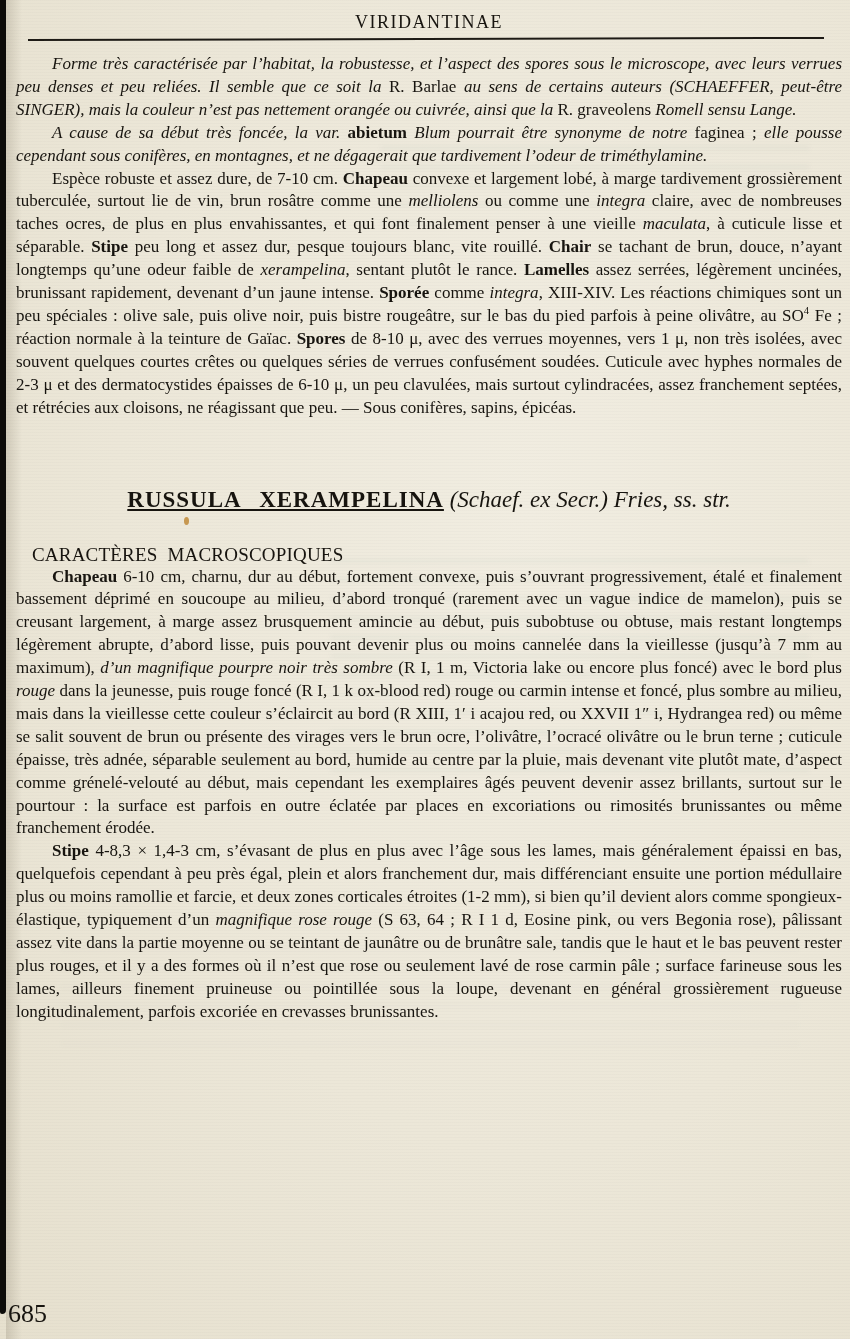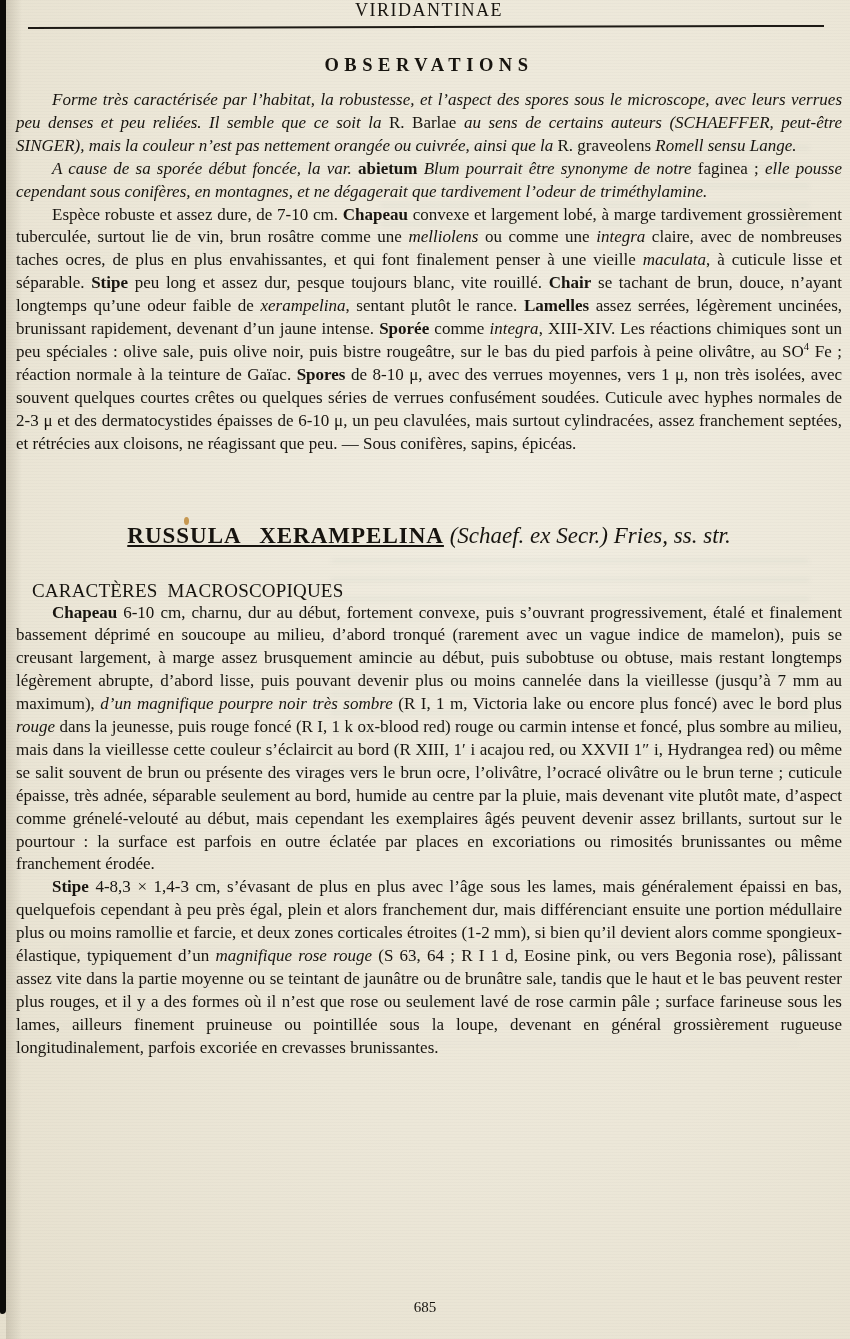--- a/index.html
+++ b/index.html
@@ -34,20 +34,21 @@
   .bleed.b2 { left: 330px; top: 556px; width: 480px; height: 230px; }
   .bleed.b3 { left: 60px; top: 940px; width: 740px; height: 120px; opacity: 0.3; }
   .ink-speck {
     position: absolute; left: 184px; top: 517px; width: 5px; height: 8px;
     background: #c08a38; border-radius: 50%; opacity: 0.85;
   }
 
   .content { position: relative; padding: 0 8px 0 16px; }
 
   .running-head {
+    padding-top: 12px;
     text-align: center;
     font-size: 18px;
     letter-spacing: 1.5px;
     word-spacing: 2px;
   }
   .header-rule {
     margin: 5px 0 0 12px;
     width: 796px;
     height: 0;
     border-top: 2.5px solid #1d1a15;
@@ -100,47 +101,47 @@
     font-weight: normal;
     font-size: 19px;
     letter-spacing: 0.2px;
     word-spacing: 5px;
   }
   .p-chapeau { margin-top: 13px; }
 
   .page-number {
     position: absolute;
     left: 0; right: 0; top: 1299px;
-    text-align: center;
-    font-size: 15px;
+    text-align: left;
+    font-size: 26px;
+    padding-left: 8px;
   }
 </style>
 </head>
 <body>
 
 <div class="page">
 
   <div class="scan-edge"></div>
   <div class="scan-shadow"></div>
   <div class="bleed b1"></div>
   <div class="bleed b2"></div>
   <div class="bleed b3"></div>
   <div class="ink-speck"></div>
 
   <div class="content">
 
     <div class="running-head">VIRIDANTINAE</div>
 
     <div class="header-rule"></div>
 
-    <div class="obs-heading">OBSERVATIONS</div>
 
     <p class="body-par first-par"><span class="run-i">Forme très caractérisée par l’habitat, la robustesse, et l’aspect des spores sous le microscope, avec leurs verrues peu denses et peu reliées. Il semble que ce soit la </span><span class="run-r">R. Barlae</span><span class="run-i"> au sens de certains auteurs (SCHAEFFER, peut-être SINGER), mais la couleur n’est pas nettement orangée ou cuivrée, ainsi que la </span><span class="run-r">R. graveolens </span><span class="run-i">Romell sensu Lange.</span></p>
 
-    <p class="body-par"><span class="run-i">A cause de sa sporée début foncée, la var. </span><span class="run-b">abietum </span><span class="run-i">Blum pourrait être synonyme de notre </span><span class="run-r">faginea ; </span><span class="run-i">elle pousse cependant sous conifères, en montagnes, et ne dégagerait que tardivement l’odeur de triméthylamine.</span></p>
+    <p class="body-par"><span class="run-i">A cause de sa début très foncée, la var. </span><span class="run-b">abietum </span><span class="run-i">Blum pourrait être synonyme de notre </span><span class="run-r">faginea ; </span><span class="run-i">elle pousse cependant sous conifères, en montagnes, et ne dégagerait que tardivement l’odeur de triméthylamine.</span></p>
 
     <p class="body-par"><span class="run-r">Espèce robuste et assez dure, de 7-10 cm. </span><span class="run-b">Chapeau</span><span class="run-r"> convexe et largement lobé, à marge tardivement grossièrement tuberculée, surtout lie de vin, brun rosâtre comme une </span><span class="run-i">melliolens</span><span class="run-r"> ou comme une </span><span class="run-i">integra</span><span class="run-r"> claire, avec de nombreuses taches ocres, de plus en plus envahissantes, et qui font finalement penser à une vieille </span><span class="run-i">maculata</span><span class="run-r">, à cuticule lisse et séparable. </span><span class="run-b">Stipe</span><span class="run-r"> peu long et assez dur, pesque toujours blanc, vite rouillé. </span><span class="run-b">Chair</span><span class="run-r"> se tachant de brun, douce, n’ayant longtemps qu’une odeur faible de </span><span class="run-i">xerampelina</span><span class="run-r">, sentant plutôt le rance. </span><span class="run-b">Lamelles</span><span class="run-r"> assez serrées, légèrement uncinées, brunissant rapidement, devenant d’un jaune intense. </span><span class="run-b">Sporée</span><span class="run-r"> comme </span><span class="run-i">integra</span><span class="run-r">, XIII-XIV. Les réactions chimiques sont un peu spéciales : olive sale, puis olive noir, puis bistre rougeâtre, sur le bas du pied parfois à peine olivâtre, au SO</span><span class="run-sup">4</span><span class="run-r"> Fe ; réaction normale à la teinture de Gaïac. </span><span class="run-b">Spores</span><span class="run-r"> de 8-10 μ, avec des verrues moyennes, vers 1 μ, non très isolées, avec souvent quelques courtes crêtes ou quelques séries de verrues confusément soudées. Cuticule avec hyphes normales de 2-3 μ et des dermatocystides épaisses de 6-10 μ, un peu clavulées, mais surtout cylindracées, assez franchement septées, et rétrécies aux cloisons, ne réagissant que peu. — Sous conifères, sapins, épicéas.</span></p>
 
     <div class="species-title">
       <span class="species-name">RUSSULA XERAMPELINA</span><span class="species-authority"> (Schaef. ex Secr.) Fries, ss. str.</span>
     </div>
 
 
     <div class="macro-heading">CARACTÈRES MACROSCOPIQUES</div>
 

